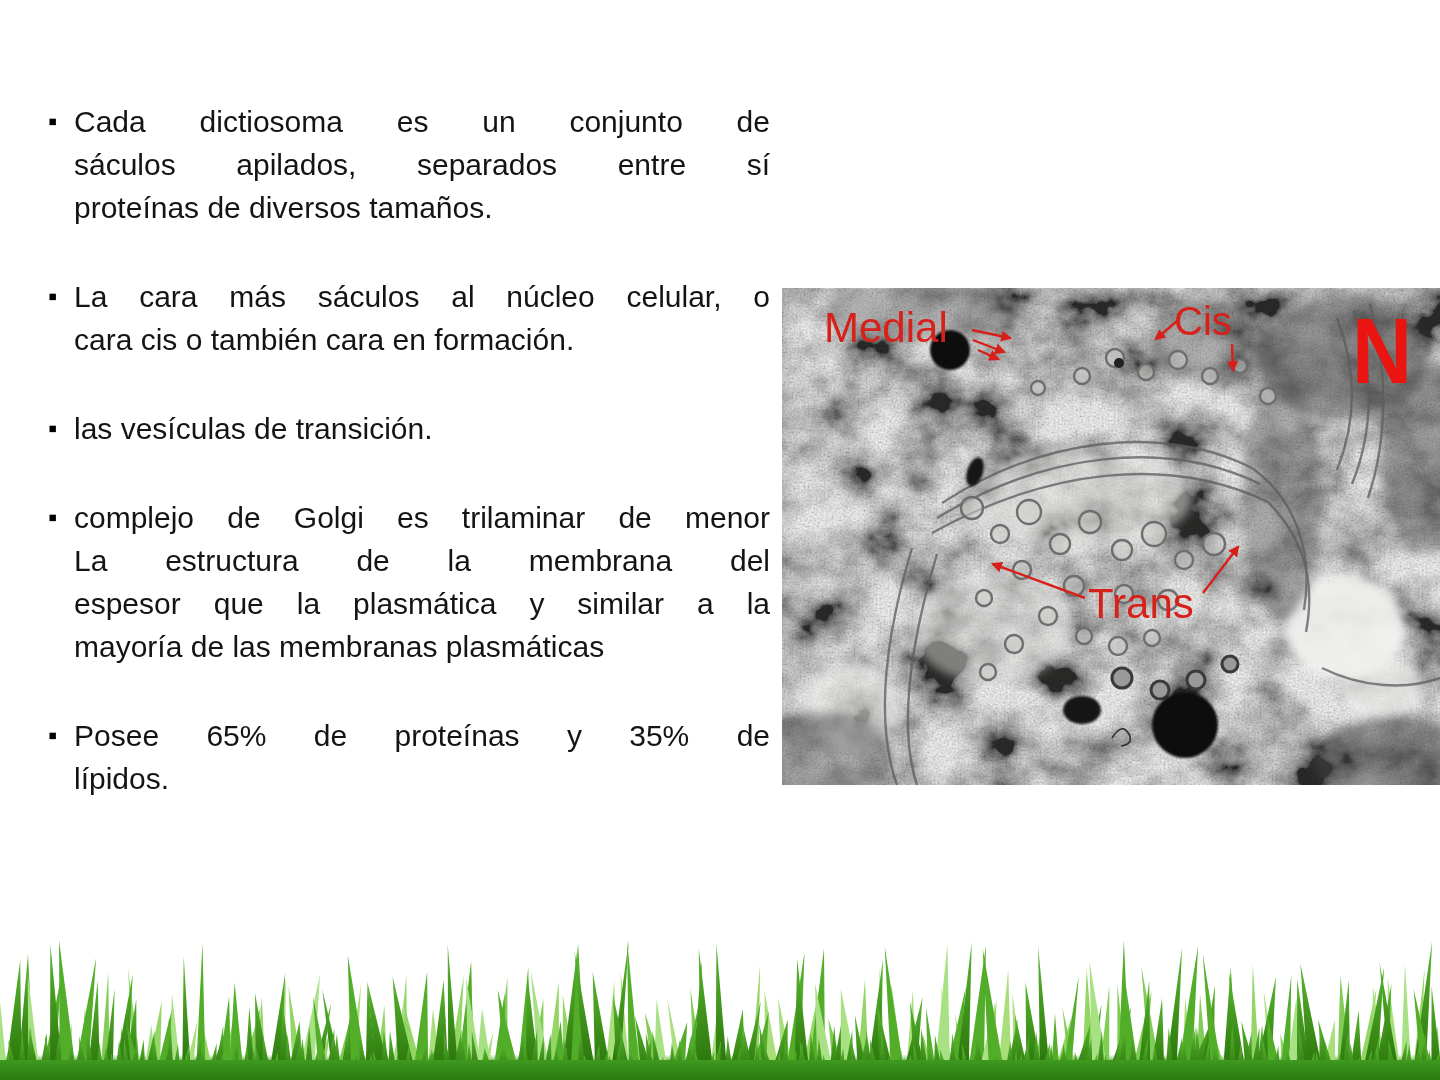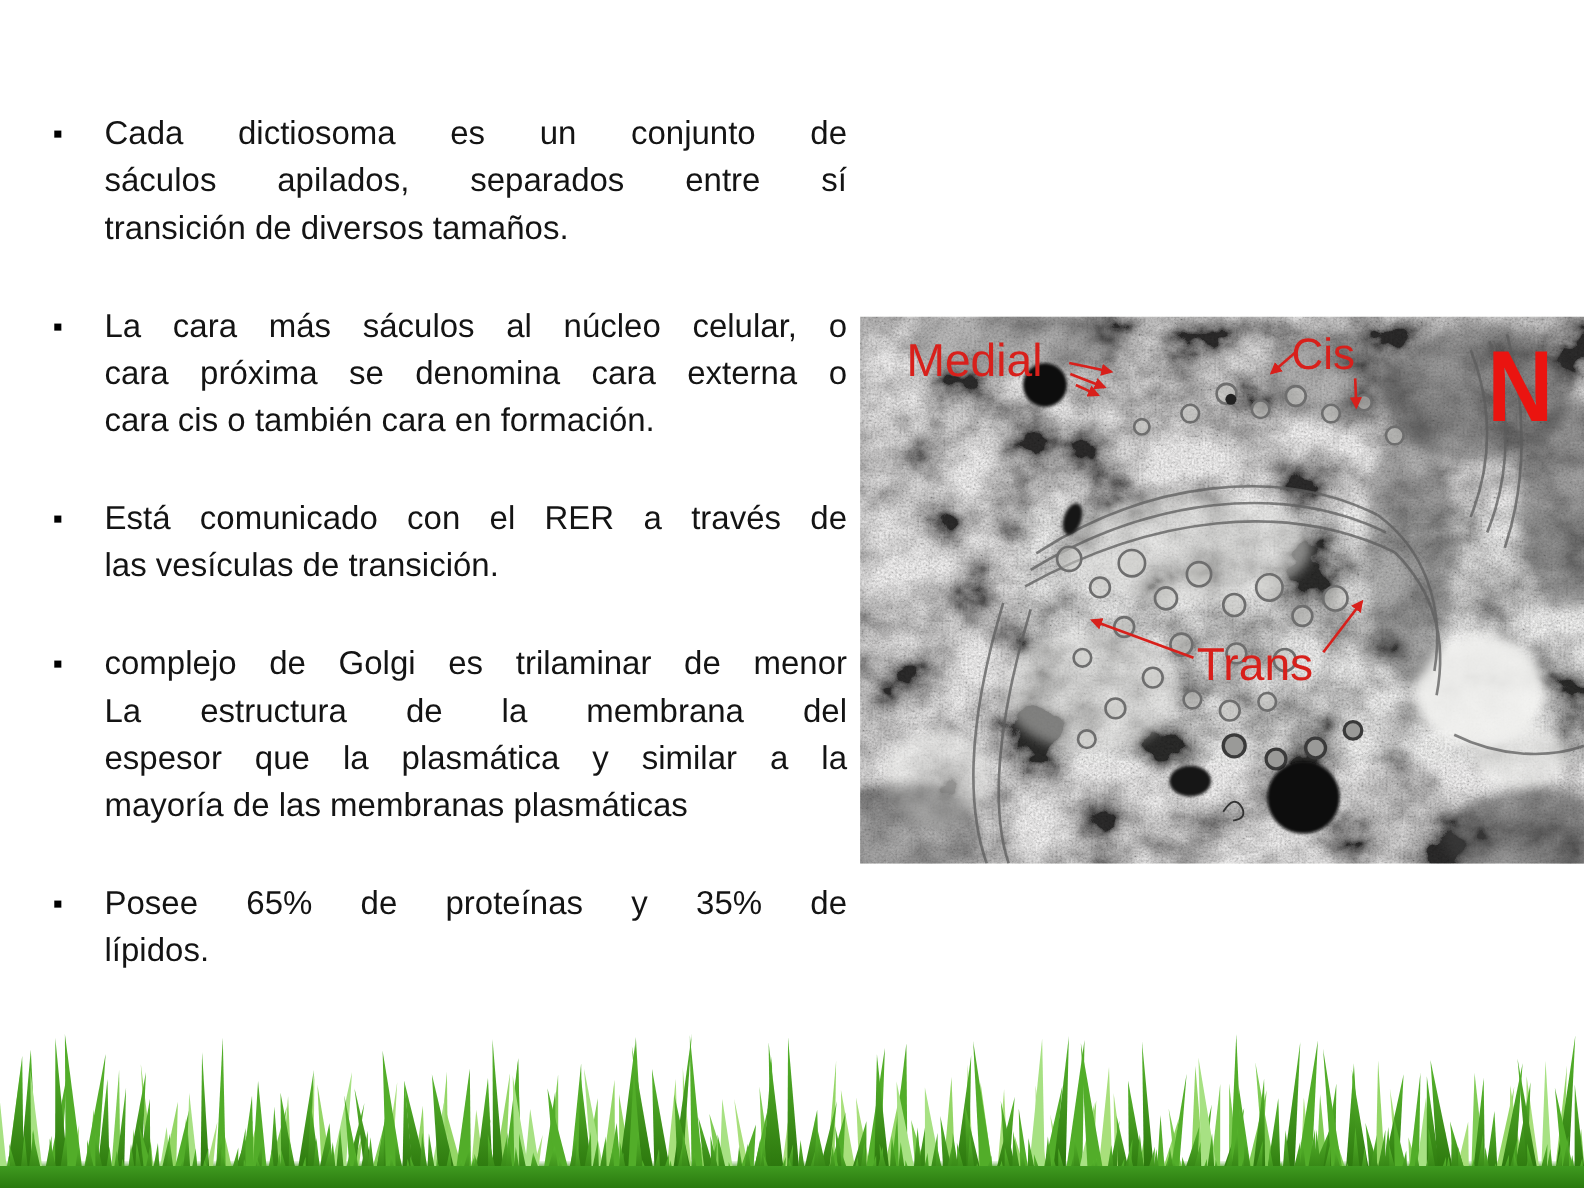--- a/index.html
+++ b/index.html
@@ -4,21 +4,21 @@
 <style>
   html,body{margin:0;padding:0;background:#888;}
   .slide{
     position:relative;width:1440px;height:1080px;background:#ffffff;
     overflow:hidden;font-family:"Liberation Sans",sans-serif;
   }
   
   .bullets{position:absolute;left:48px;top:100px;width:722px;color:#141414;}
   .bullet{display:flex;margin-bottom:46px;font-size:30px;line-height:43px;}
   .bullet .marker{flex:none;width:26px;font-size:26px;line-height:43px;color:#000;}
-  .bullet .btext{flex:1;margin-left:21px;}
+  .bullet .btext{flex:1;}
   .bullet .line{text-align:justify;text-align-last:justify;}
   .bullet .line.last{text-align-last:left;}
   
   .em{position:absolute;left:782px;top:288px;width:568px;height:497px;}
   .em svg{display:block;}
   .em-label{font-family:"Liberation Sans",sans-serif;}
   .red-stroke{stroke:#d8201b;stroke-width:2.4;fill:none;}
   
   .grass{position:absolute;left:0;top:932px;width:1440px;height:148px;}
 </style>
@@ -27,37 +27,35 @@
 
 <div class="slide">
 
   <div class="bullets">
 
     <div class="bullet">
       <span class="marker">▪</span>
       <div class="btext">
         <div class="line">Cada dictiosoma es un conjunto de</div>
         <div class="line">sáculos apilados, separados entre sí</div>
-        <div class="line last">transición de diversos tamaños.</div>
+        <div class="line last">proteínas de diversos tamaños.</div>
       </div>
     </div>
 
     <div class="bullet">
       <span class="marker">▪</span>
       <div class="btext">
         <div class="line">La cara más sáculos al núcleo celular, o</div>
-        <div class="line">cara próxima se denomina cara externa o</div>
         <div class="line last">cara cis o también cara en formación.</div>
       </div>
     </div>
 
     <div class="bullet">
       <span class="marker">▪</span>
       <div class="btext">
-        <div class="line">Está comunicado con el RER a través de</div>
         <div class="line last">las vesículas de transición.</div>
       </div>
     </div>
 
     <div class="bullet">
       <span class="marker">▪</span>
       <div class="btext">
         <div class="line">complejo de Golgi es trilaminar de menor</div>
         <div class="line">La estructura de la membrana del</div>
         <div class="line">espesor que la plasmática y similar a la</div>

